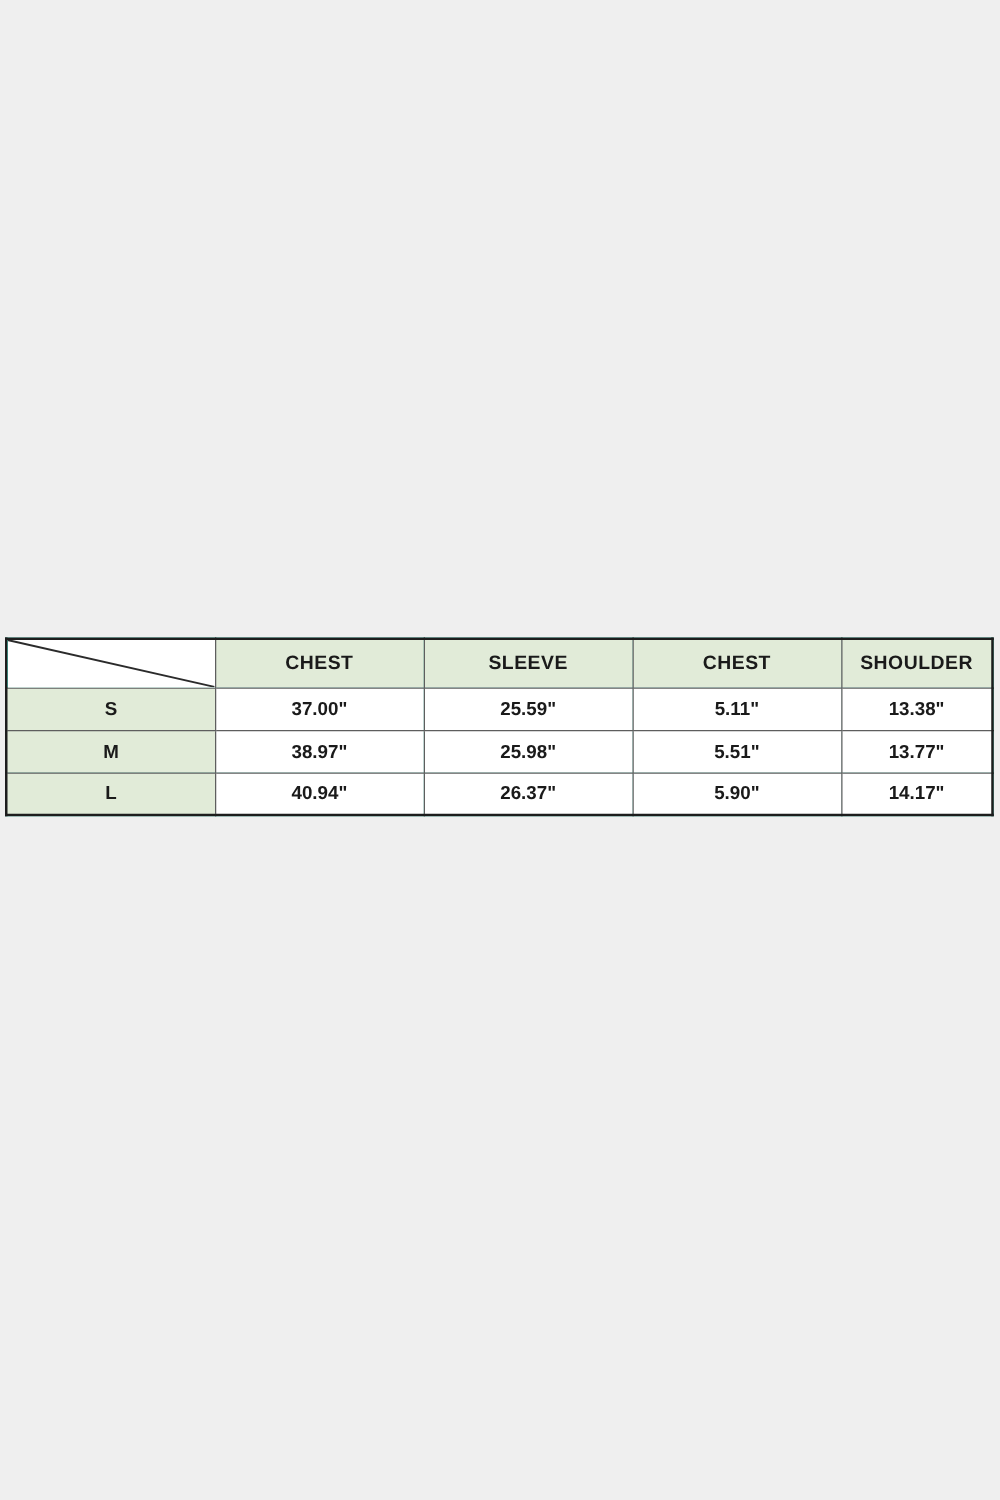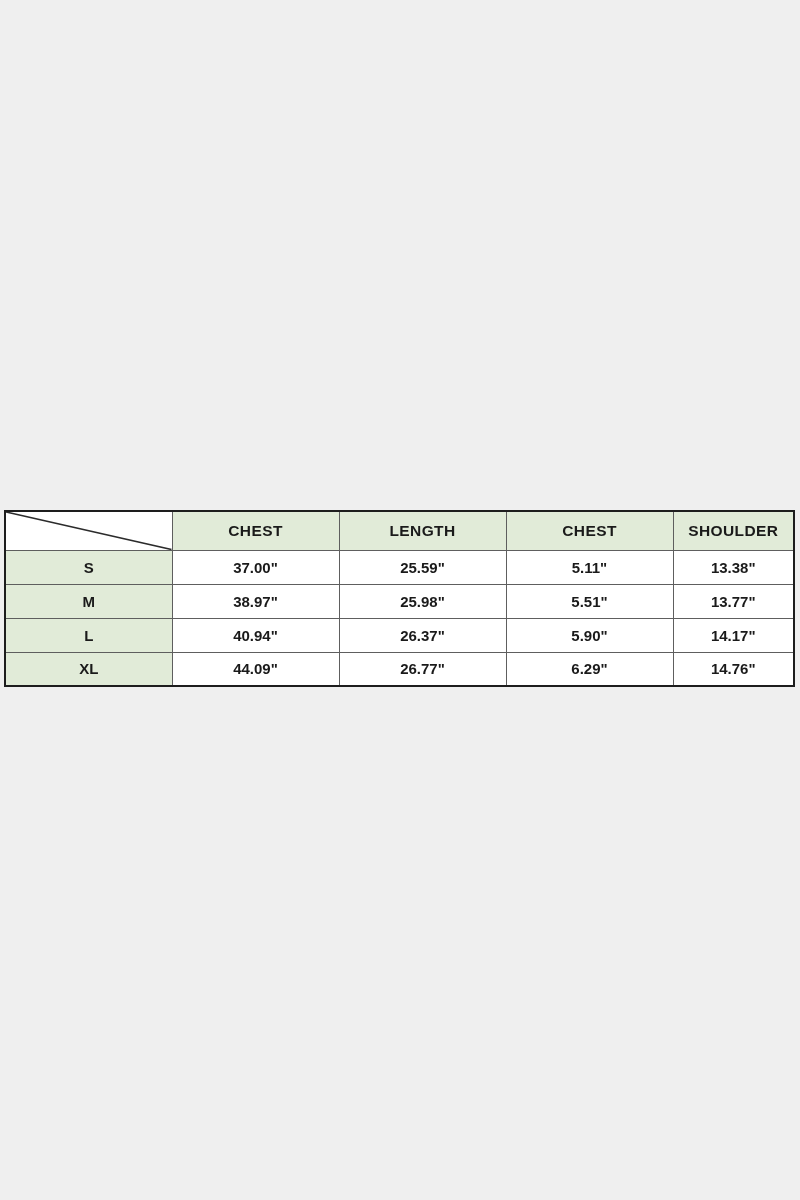--- a/index.html
+++ b/index.html
@@ -92,21 +92,21 @@
       <col class="c-last">
     </colgroup>
     <thead>
       <tr>
         <th class="corner-cell">
           <svg viewBox="0 0 167 39" preserveAspectRatio="none">
             <line x1="0" y1="0" x2="167" y2="39" stroke="#2b2b2b" stroke-width="1.6" vector-effect="non-scaling-stroke"></line>
           </svg>
         </th>
         <th>CHEST</th>
-        <th>LENGTH</th>
+        <th>SLEEVE</th>
         <th>CHEST</th>
         <th>SHOULDER</th>
       </tr>
     </thead>
     <tbody>
       <tr>
         <td class="size-cell">S</td>
         <td class="value-cell">37.00"</td>
         <td class="value-cell">25.59"</td>
         <td class="value-cell">5.11"</td>
@@ -119,22 +119,15 @@
         <td class="value-cell">5.51"</td>
         <td class="value-cell">13.77"</td>
       </tr>
       <tr>
         <td class="size-cell">L</td>
         <td class="value-cell">40.94"</td>
         <td class="value-cell">26.37"</td>
         <td class="value-cell">5.90"</td>
         <td class="value-cell">14.17"</td>
       </tr>
-      <tr>
-        <td class="size-cell">XL</td>
-        <td class="value-cell">44.09"</td>
-        <td class="value-cell">26.77"</td>
-        <td class="value-cell">6.29"</td>
-        <td class="value-cell">14.76"</td>
-      </tr>
     </tbody>
   </table>
 </div>
 
 </body></html>

